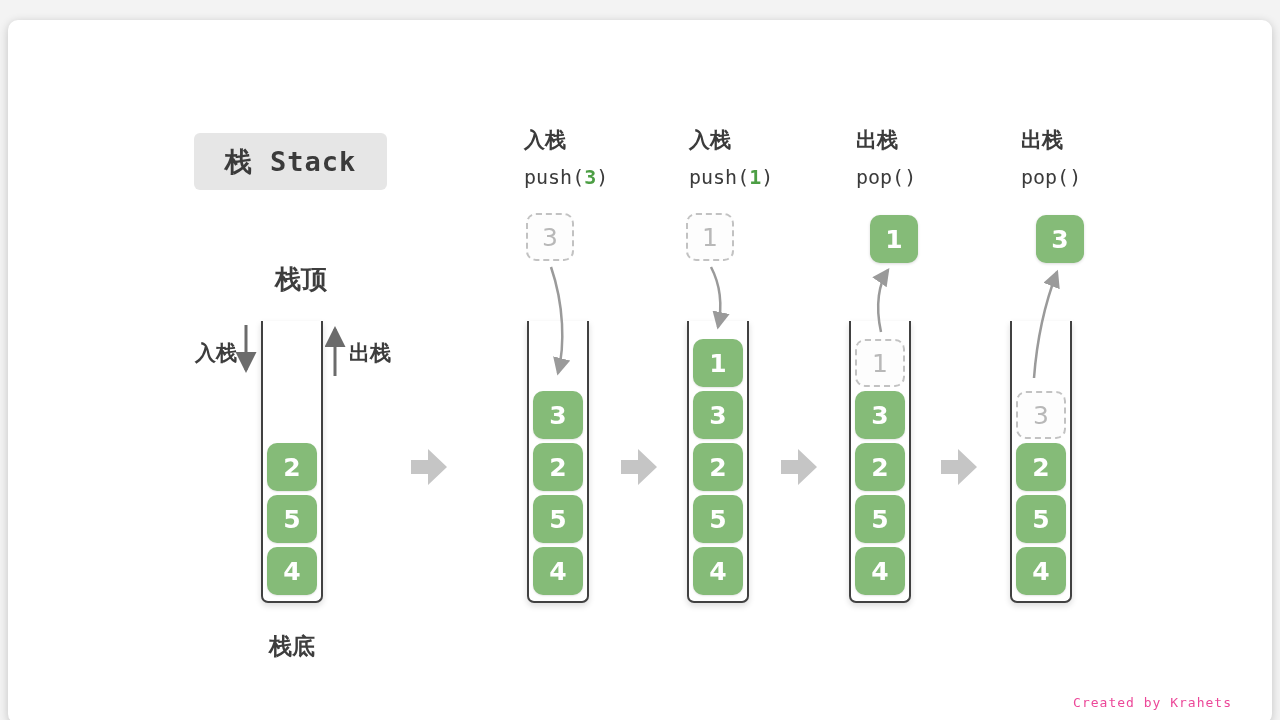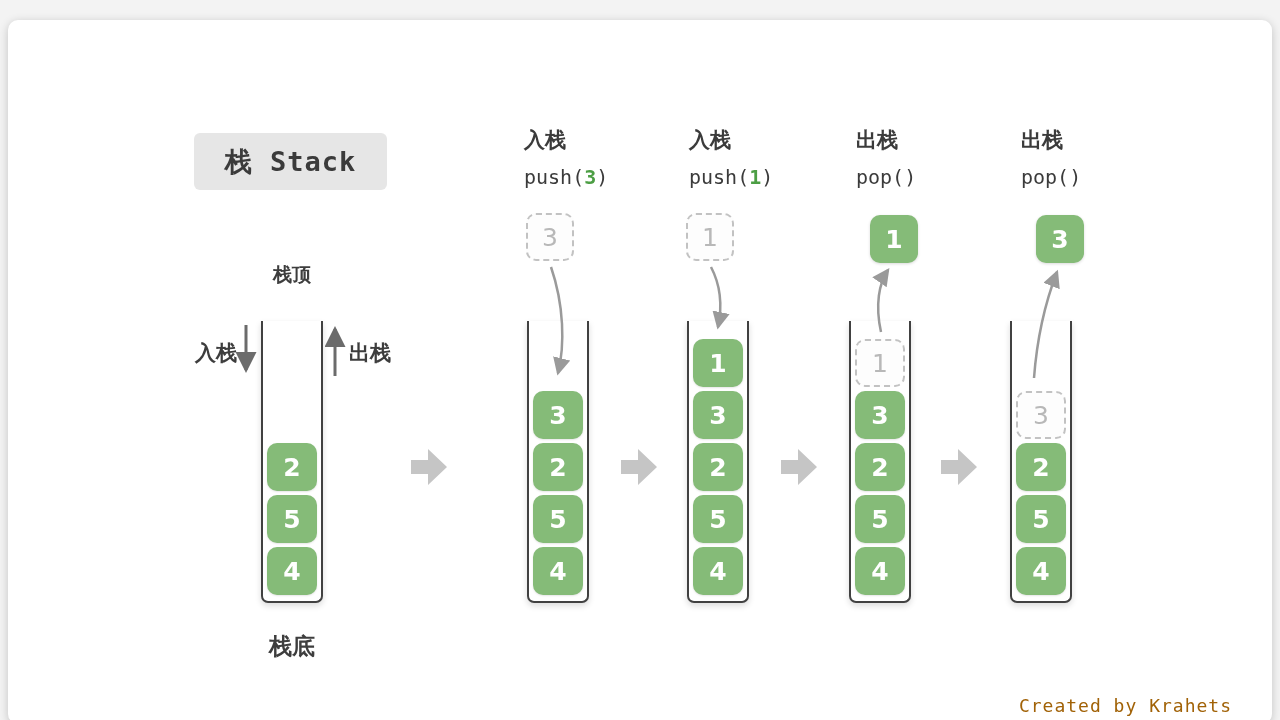--- a/index.html
+++ b/index.html
@@ -6,21 +6,21 @@
     font-family:"DejaVu Sans","Liberation Sans",sans-serif;}
   #card{position:absolute;left:8px;top:8px;width:1264px;height:704px;background:#ffffff;
     border-radius:10px;box-shadow:0 2px 10px rgba(0,0,0,0.20);margin-top:12px;}
   .abs{position:absolute;}
   
   #title-box{left:186px;top:113px;width:193px;height:57px;background:#e6e6e6;border-radius:6px;
     display:flex;align-items:center;justify-content:center;font-family:"DejaVu Sans Mono","Liberation Mono",monospace;
     font-size:27px;font-weight:600;color:#3b3b3b;letter-spacing:1px;}
   
   .cjk-label{font-weight:bold;color:#3d3d3d;font-size:22px;}
-  #label-stack-top{left:253px;top:242px;width:62px;text-align:center;font-size:19px;}
+  #label-stack-top{left:262px;top:242px;width:62px;text-align:center;font-size:26px;}
   #label-stack-bottom{left:253px;top:611px;width:62px;text-align:center;font-size:23px;}
   #label-push{left:186px;top:319px;width:44px;text-align:center;font-size:21px;}
   #label-pop{left:340px;top:319px;width:44px;text-align:center;font-size:21px;}
   
   .col-header{position:absolute;top:107px;}
   .col-header .op{font-size:21px;font-weight:bold;color:#3b3b3b;line-height:26px;}
   .col-header .code{margin-top:11px;font-family:"DejaVu Sans Mono","Liberation Mono",monospace;
     font-size:20px;font-weight:500;color:#3b3b3b;line-height:26px;}
   .col-header .code .arg{color:#4c9e44;font-weight:bold;}
   
@@ -30,21 +30,21 @@
   .cell{position:absolute;left:4px;width:50px;height:48px;box-sizing:border-box;border-radius:10px;
     background:#85bb78;color:#ffffff;font-size:25px;font-weight:600;
     display:flex;align-items:center;justify-content:center;box-shadow:0 1px 2px rgba(0,0,0,0.10);}
   .cell.ghost{background:#fdfdfd;border:2px dashed #c2c2c2;color:#b8b8b8;box-shadow:none;font-weight:500;}
   .float-cell{position:absolute;width:48px;height:48px;box-sizing:border-box;border-radius:10px;
     display:flex;align-items:center;justify-content:center;font-size:25px;}
   .float-cell.dashed{background:#fdfdfd;border:2px dashed #c2c2c2;color:#b8b8b8;font-weight:500;}
   .float-cell.solid{background:#85bb78;color:#fff;font-weight:600;box-shadow:0 1px 3px rgba(0,0,0,0.15);}
   
   #watermark{right:40px;top:675px;font-family:"DejaVu Sans Mono","Liberation Mono",monospace;
-    font-size:18px;color:#a16207;letter-spacing:1px;}
+    font-size:13px;color:#ec4899;letter-spacing:1px;}
   #arrow-layer{position:absolute;left:0;top:0;pointer-events:none;}
 </style>
 </head>
 <body>
 
 <div id="card">
 
   <div id="title-box" class="abs">栈 Stack</div>
 
   <div id="label-stack-top" class="abs cjk-label">栈顶</div>

